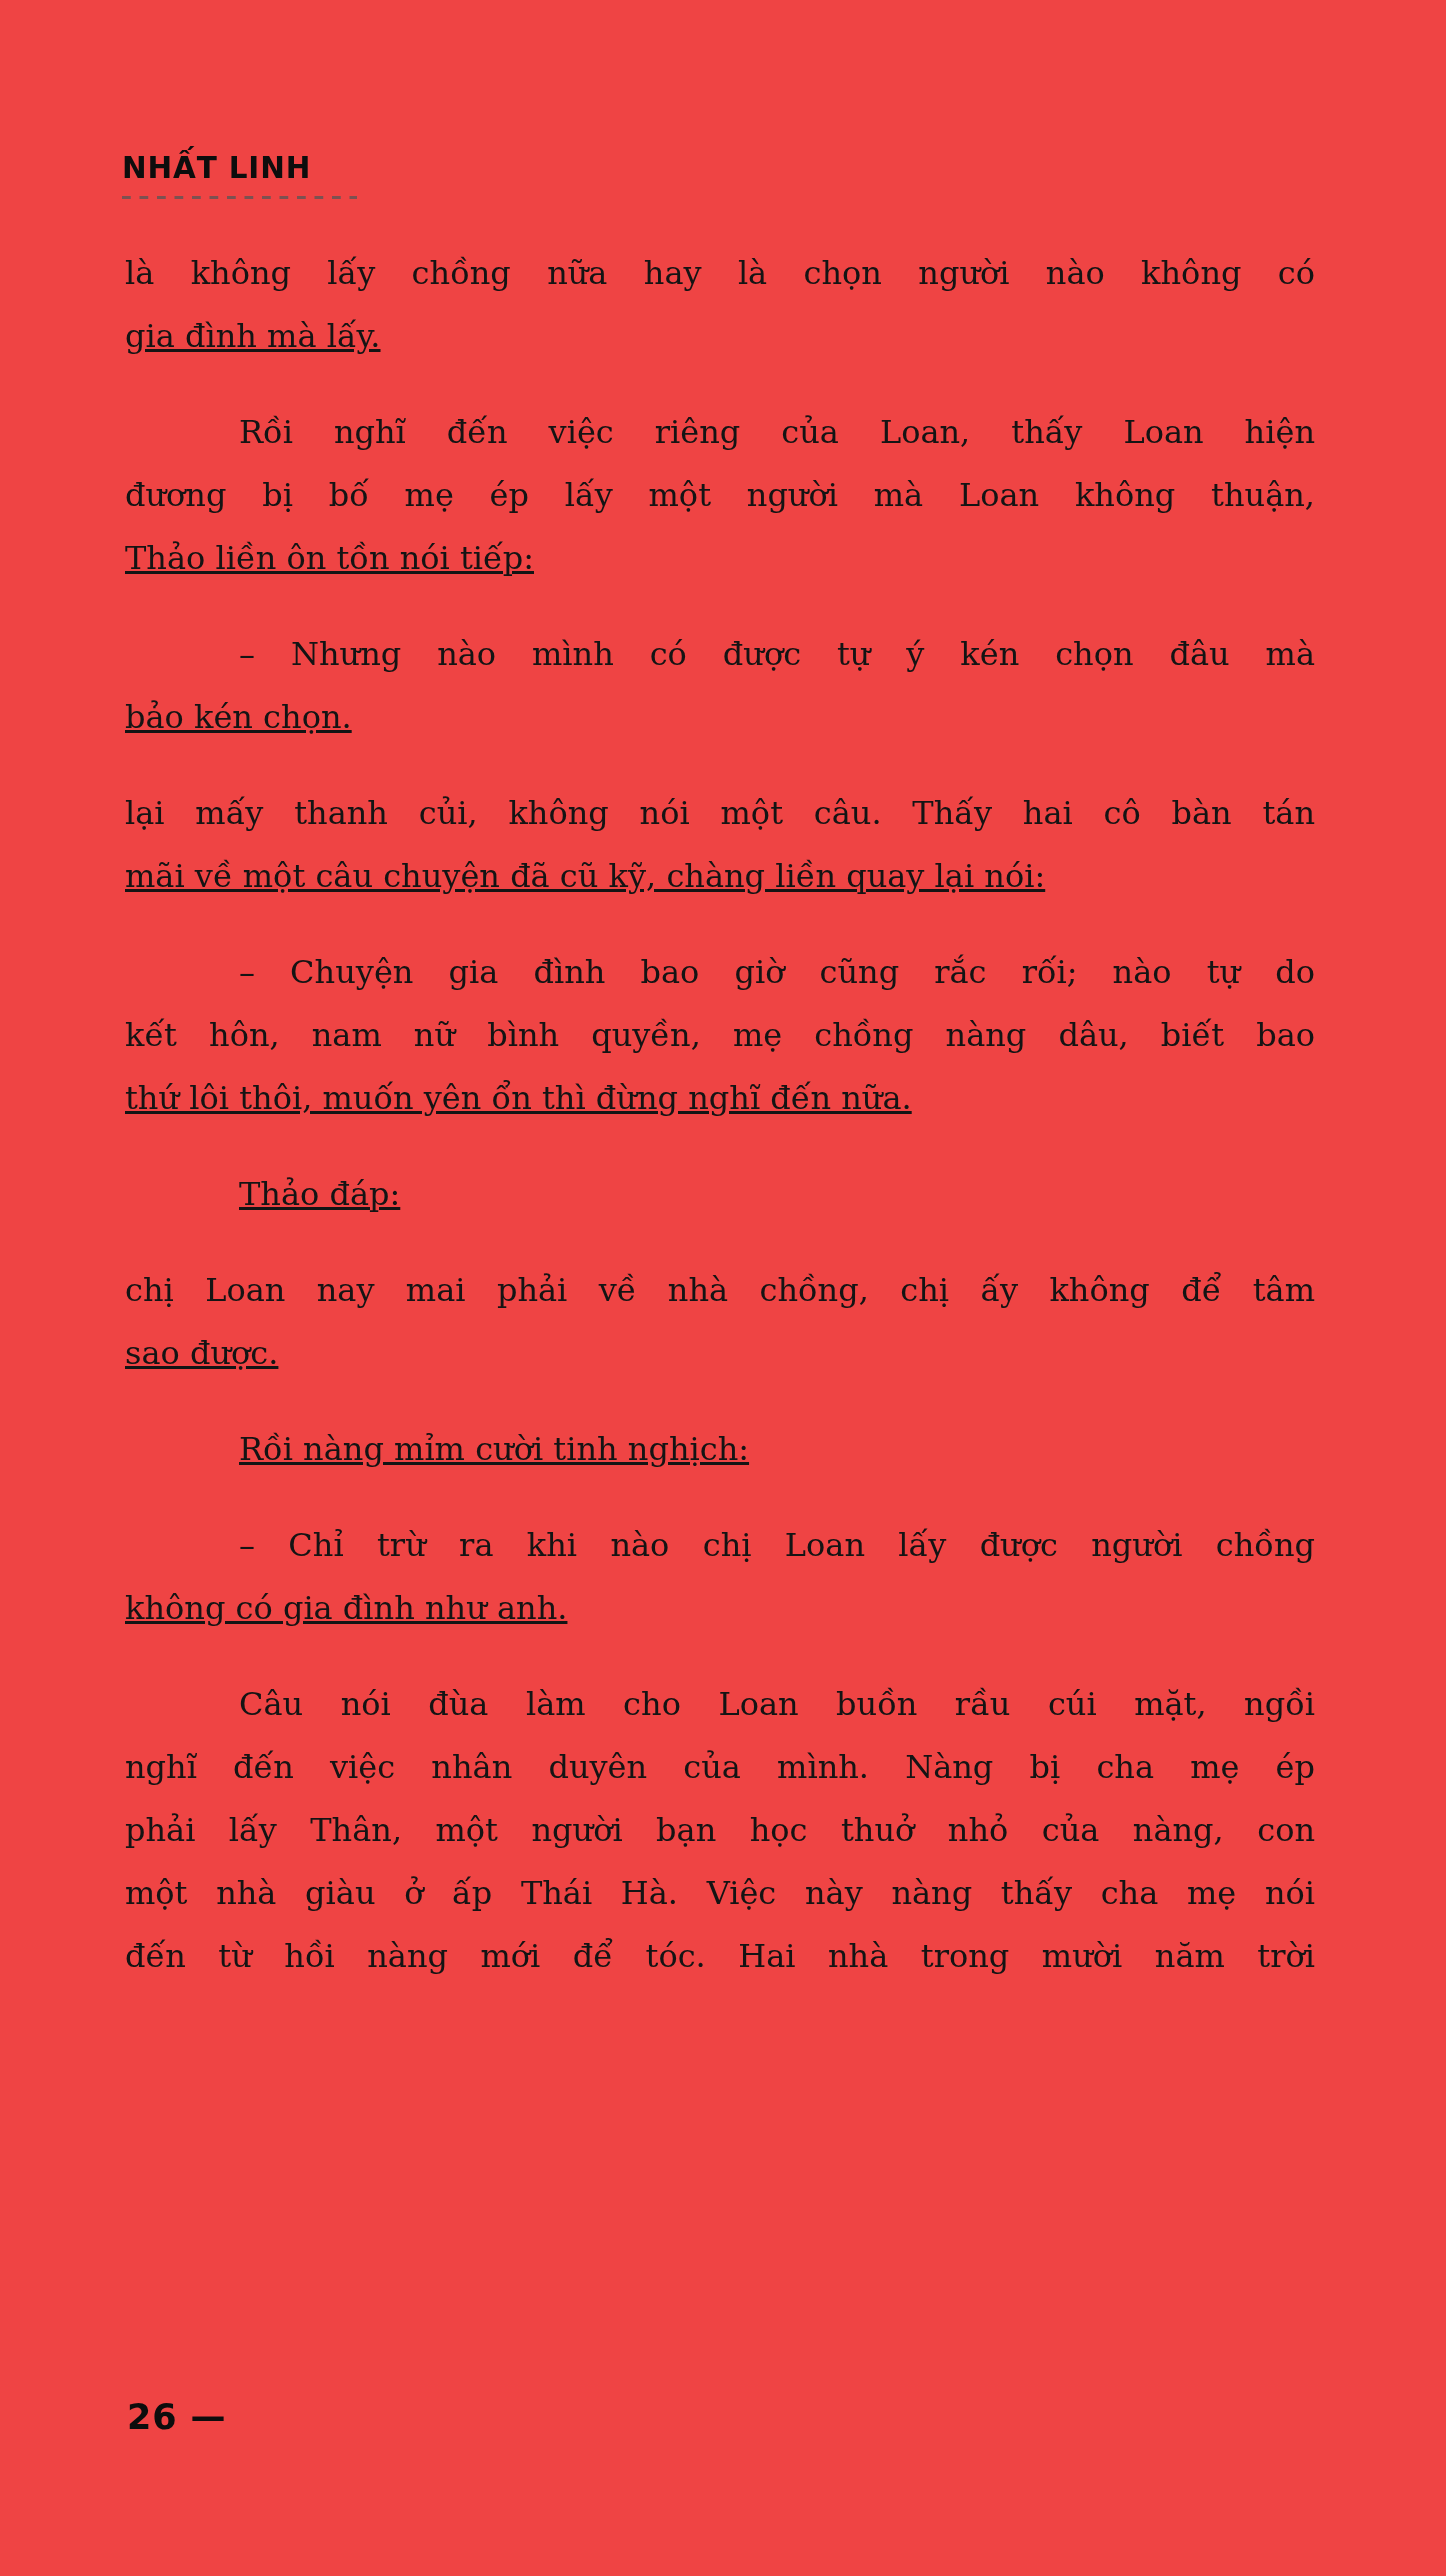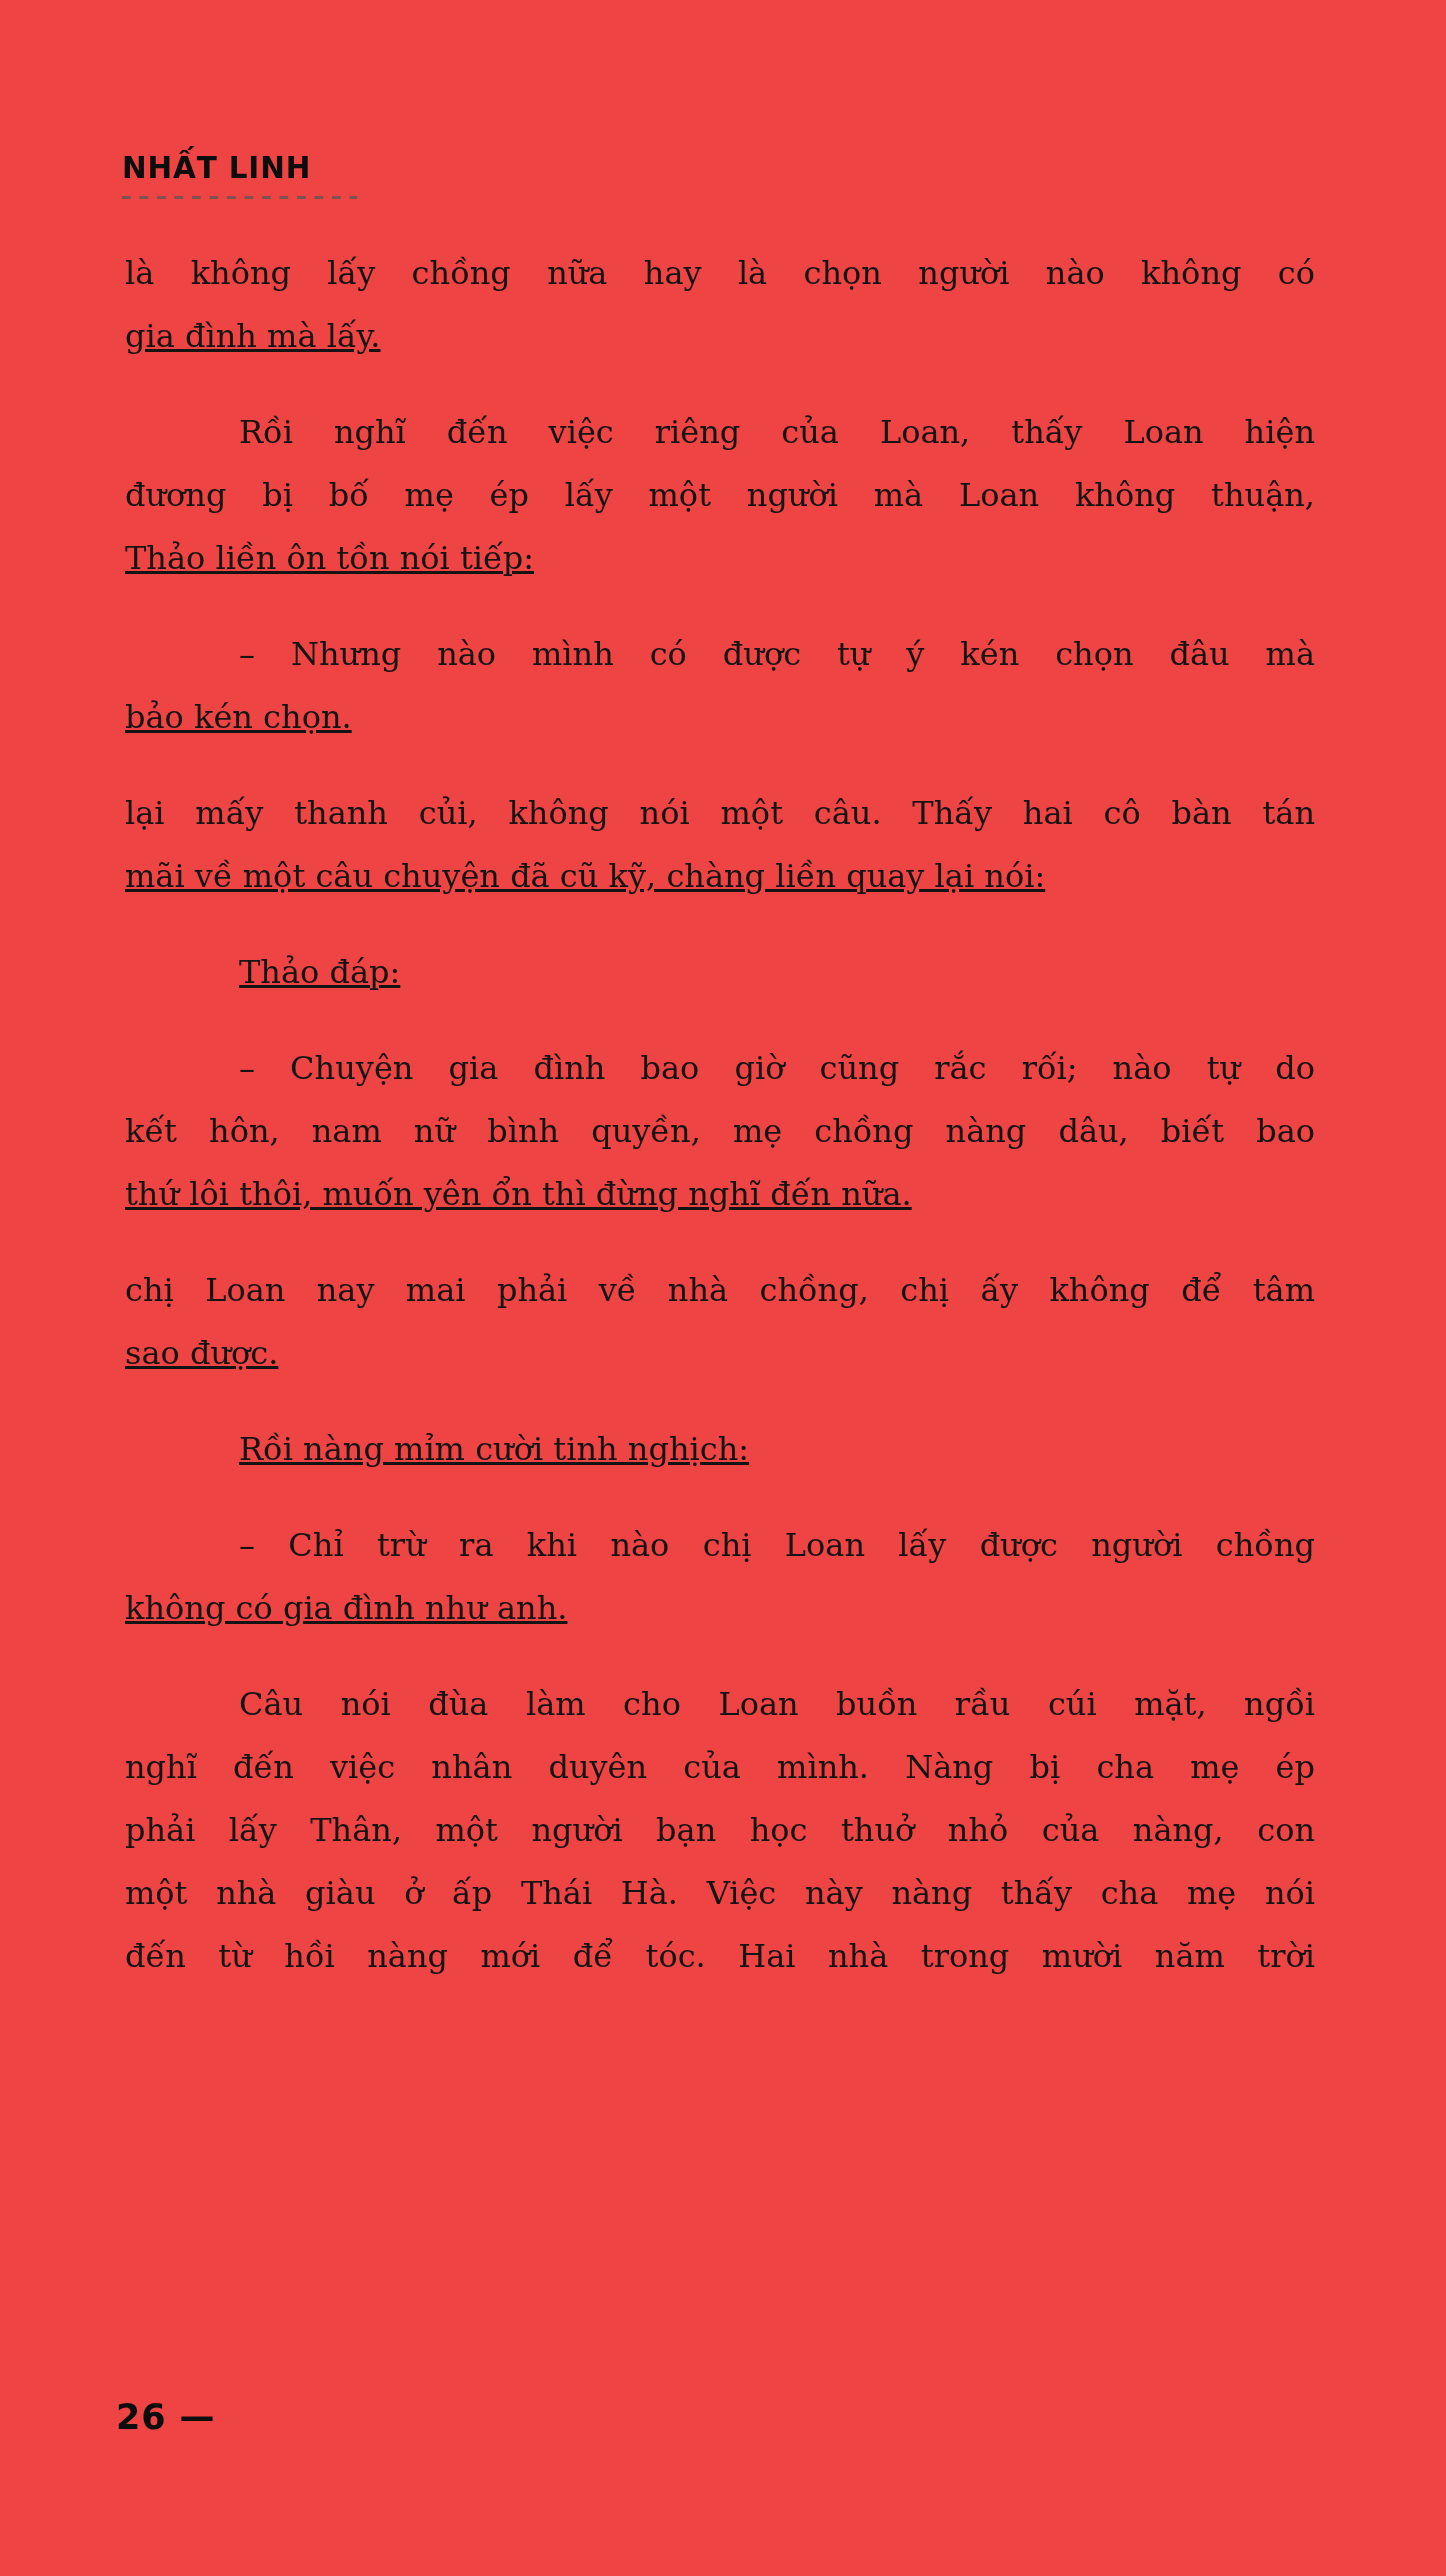--- a/index.html
+++ b/index.html
@@ -69,21 +69,21 @@
     }
     .para .line.last {
       text-align-last: left;
       text-decoration: underline;
     }
     .para.indent .line.first {
       padding-left: 114px;
     }
     .page-number {
       position: absolute;
-      left: 116px;
+      left: 127px;
       top: 2397px;
       font-family: "DejaVu Sans", sans-serif;
       font-weight: 900;
       font-size: 35px;
       color: #0d0d0d;
       letter-spacing: 0.9px;
     }
   </style>
 </head>
 <body>
@@ -112,27 +112,27 @@
       <span class="line first">– Nhưng nào mình có được tự ý kén chọn đâu mà</span>
       <span class="line last">bảo kén chọn.</span>
     </p>
 
     <p class="para indent">
       <span class="line">lại mấy thanh củi, không nói một câu. Thấy hai cô bàn tán</span>
       <span class="line last">mãi về một câu chuyện đã cũ kỹ, chàng liền quay lại nói:</span>
     </p>
 
     <p class="para indent">
-      <span class="line first last">Thảo đáp:</span>
+      <span class="line first">– Chuyện gia đình bao giờ cũng rắc rối; nào tự do</span>
+      <span class="line">kết hôn, nam nữ bình quyền, mẹ chồng nàng dâu, biết bao</span>
+      <span class="line last">thứ lôi thôi, muốn yên ổn thì đừng nghĩ đến nữa.</span>
     </p>
 
     <p class="para indent">
-      <span class="line first">– Chuyện gia đình bao giờ cũng rắc rối; nào tự do</span>
-      <span class="line">kết hôn, nam nữ bình quyền, mẹ chồng nàng dâu, biết bao</span>
-      <span class="line last">thứ lôi thôi, muốn yên ổn thì đừng nghĩ đến nữa.</span>
+      <span class="line first last">Thảo đáp:</span>
     </p>
 
     <p class="para indent">
       <span class="line">chị Loan nay mai phải về nhà chồng, chị ấy không để tâm</span>
       <span class="line last">sao được.</span>
     </p>
 
     <p class="para indent">
       <span class="line first last">Rồi nàng mỉm cười tinh nghịch:</span>
     </p>

